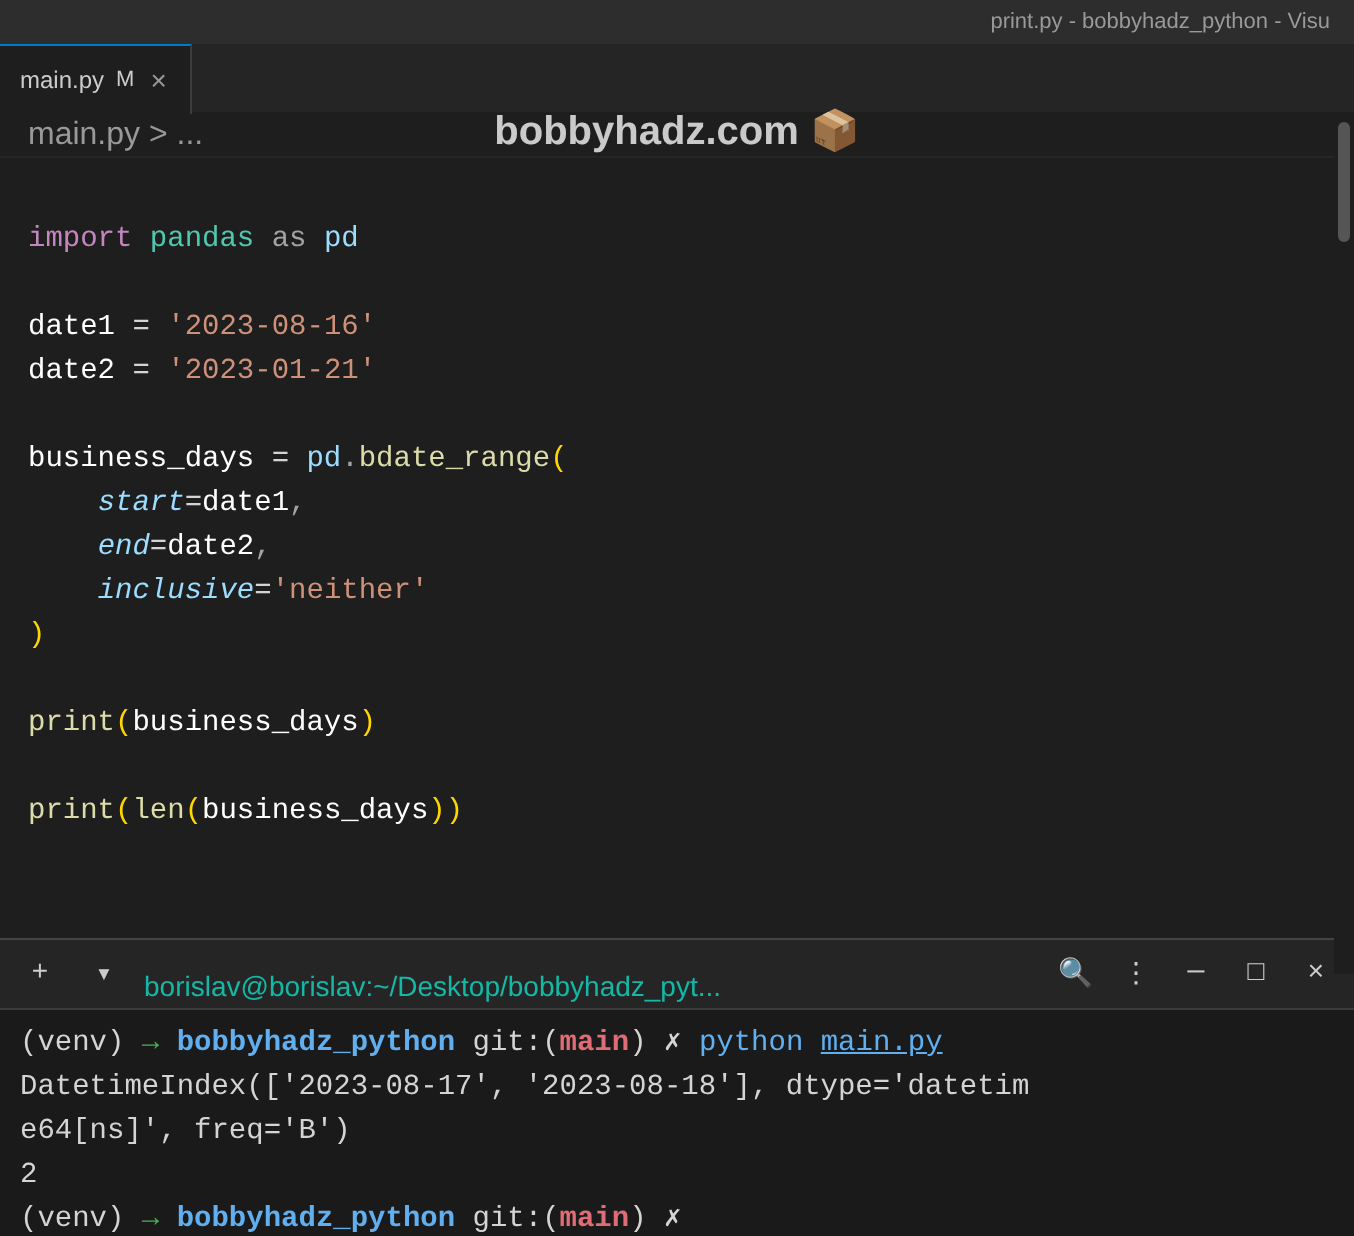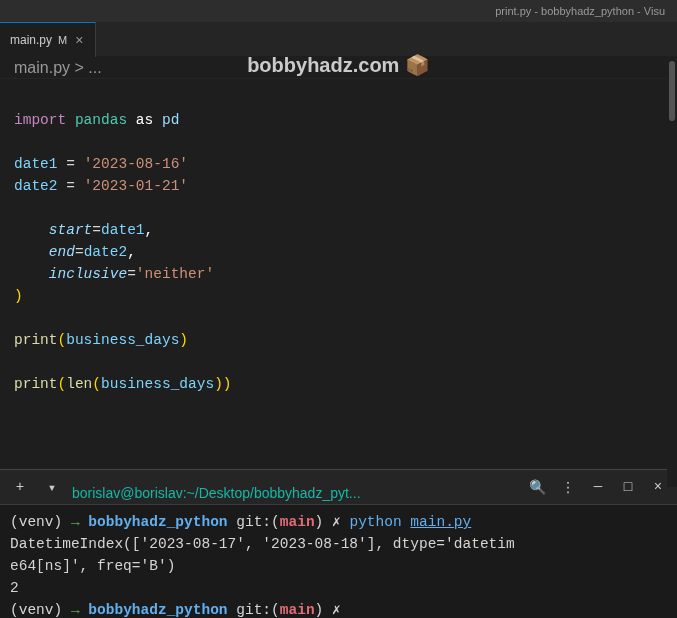--- a/index.html
+++ b/index.html
@@ -105,26 +105,26 @@
       white-space: pre;
       color: #d4d4d4;
       font-family: 'Courier New', Courier, monospace;
     }
 
     
     .kw { color: #c586c0; } 
     .lib { color: #4ec9b0; } 
     .alias { color: #9cdcfe; } 
     .str { color: #ce9178; } 
-    .var { color: #7dd3fc; } 
+    .var { color: #ffffff; } 
     .func { color: #dcdcaa; } 
     .italic-var { color: #9cdcfe; font-style: italic; } 
     .op { color: #d4d4d4; } 
     .paren { color: #ffd700; } 
-    .plain { color: #ffffff; margin-top: 38px; }
+    .plain { color: #a3a3a3; margin-top: 38px; }
 
     
     #terminal {
       background: #1a1a1a;
       border-top: 1px solid #444;
       height: 208px;
       display: flex;
       flex-direction: column;
     }
 
@@ -236,20 +236,21 @@
   <div class="code-line"><span class="kw">import</span> <span class="lib">pandas</span> <span class="plain">as</span> <span class="alias">pd</span></div>
 
   <div class="code-line">&nbsp;</div>
 
   <div class="code-line"><span class="var">date1</span><span class="op"> = </span><span class="str">'2023-08-16'</span></div>
 
   <div class="code-line"><span class="var">date2</span><span class="op"> = </span><span class="str">'2023-01-21'</span></div>
 
   <div class="code-line">&nbsp;</div>
 
+  <div class="code-line"><span class="var">business_days</span><span class="op"> = </span><span class="alias">pd</span><span class="plain">.</span><span class="func">bdate_range</span><span class="paren">(</span></div>
 
   <div class="code-line">    <span class="italic-var">start</span><span class="op">=</span><span class="var">date1</span><span class="plain">,</span></div>
 
   <div class="code-line">    <span class="italic-var">end</span><span class="op">=</span><span class="var">date2</span><span class="plain">,</span></div>
 
   <div class="code-line">    <span class="italic-var">inclusive</span><span class="op">=</span><span class="str">'neither'</span></div>
 
   <div class="code-line"><span class="paren">)</span></div>
 
   <div class="code-line">&nbsp;</div>

